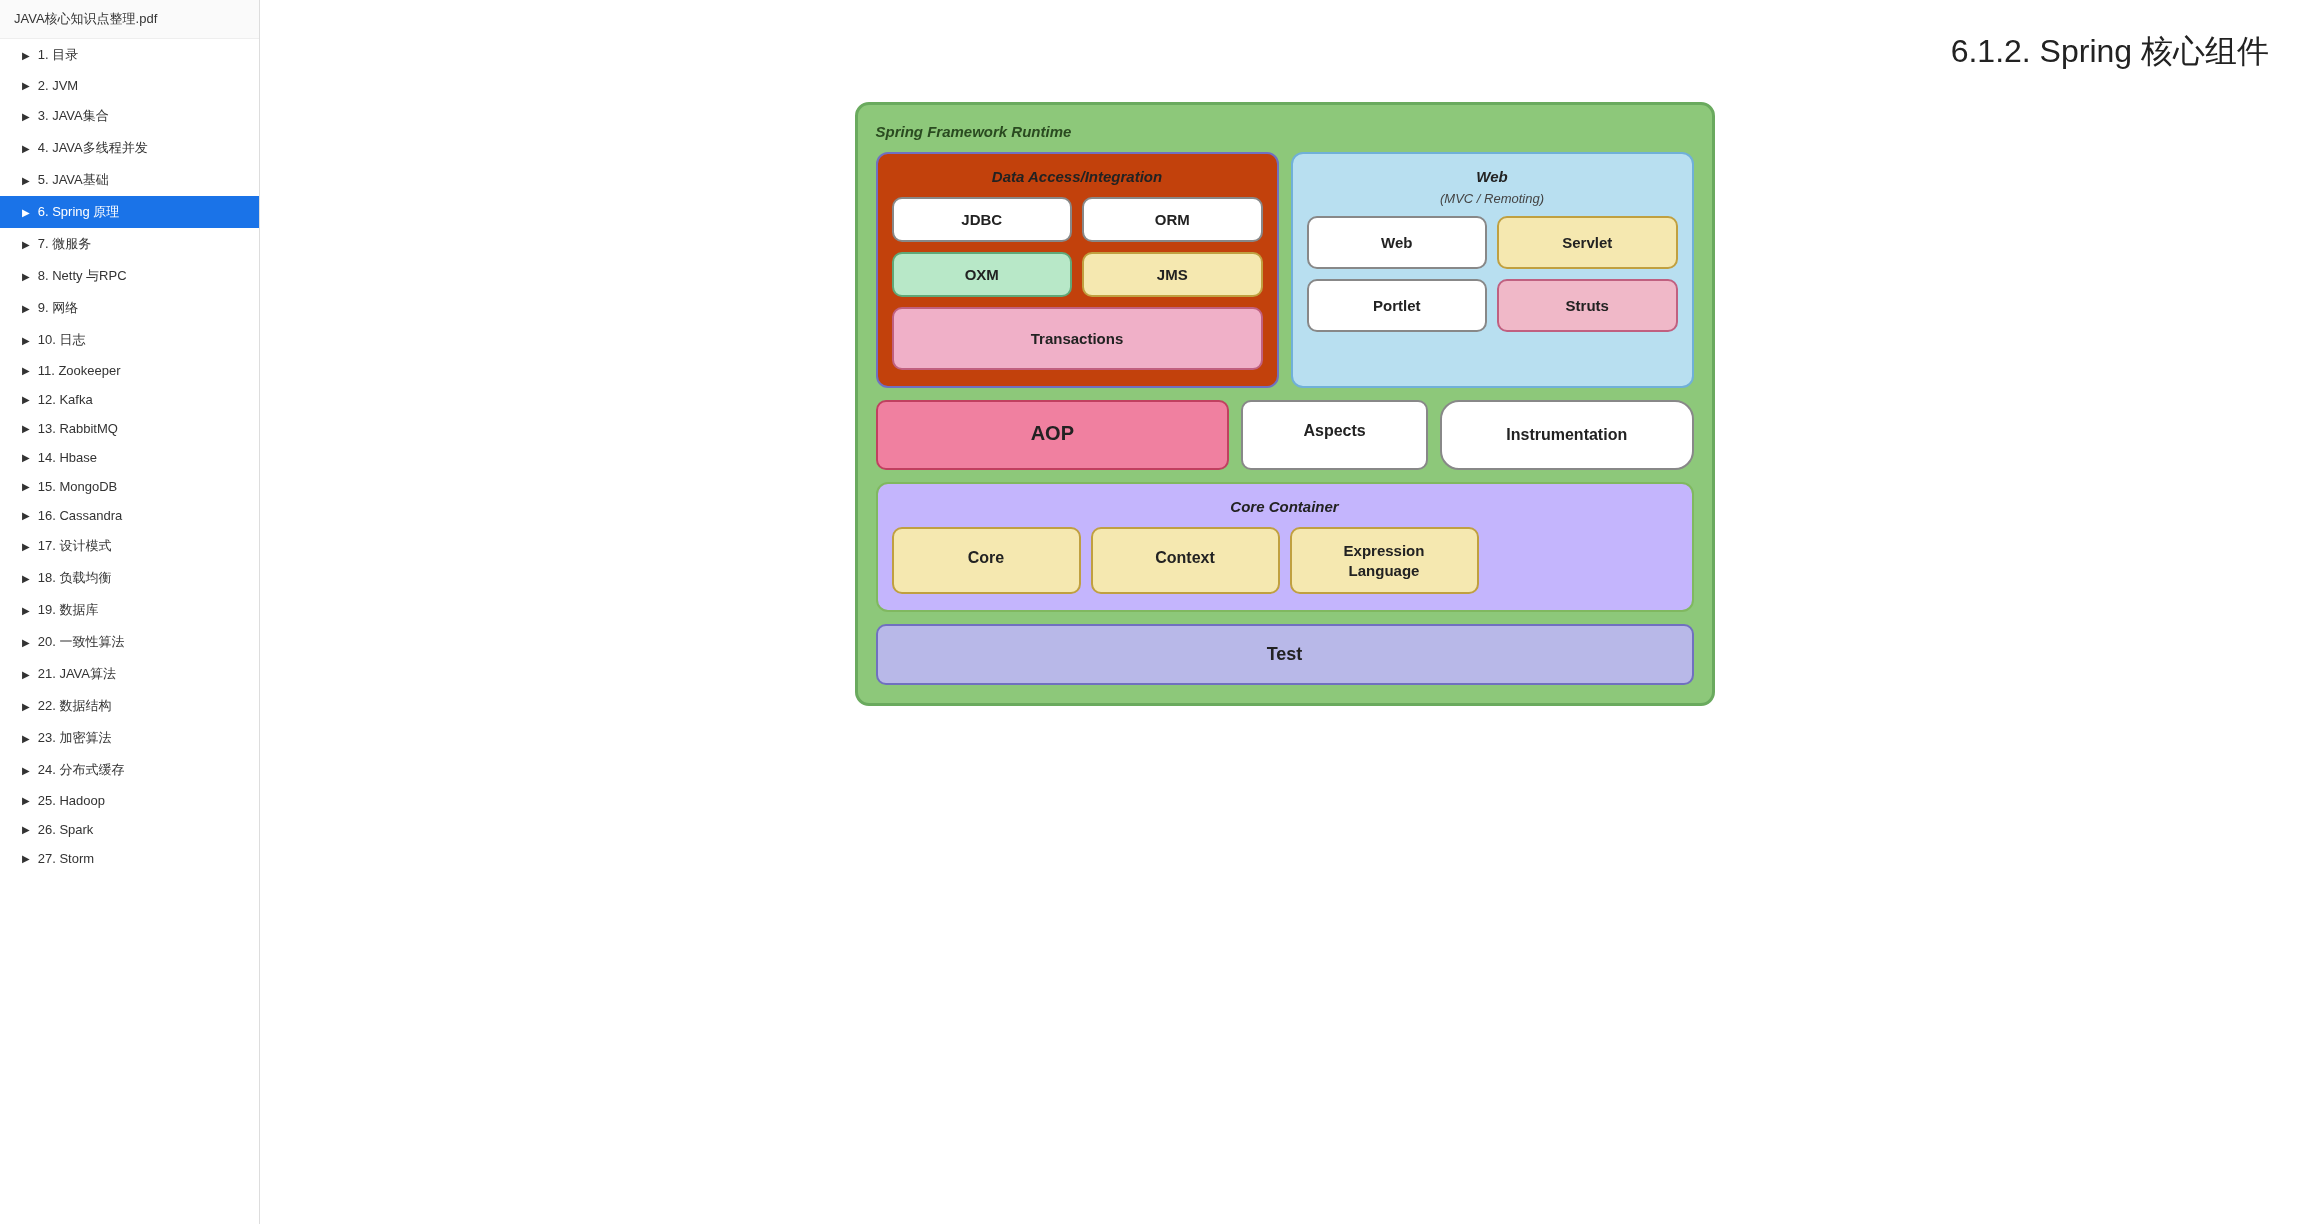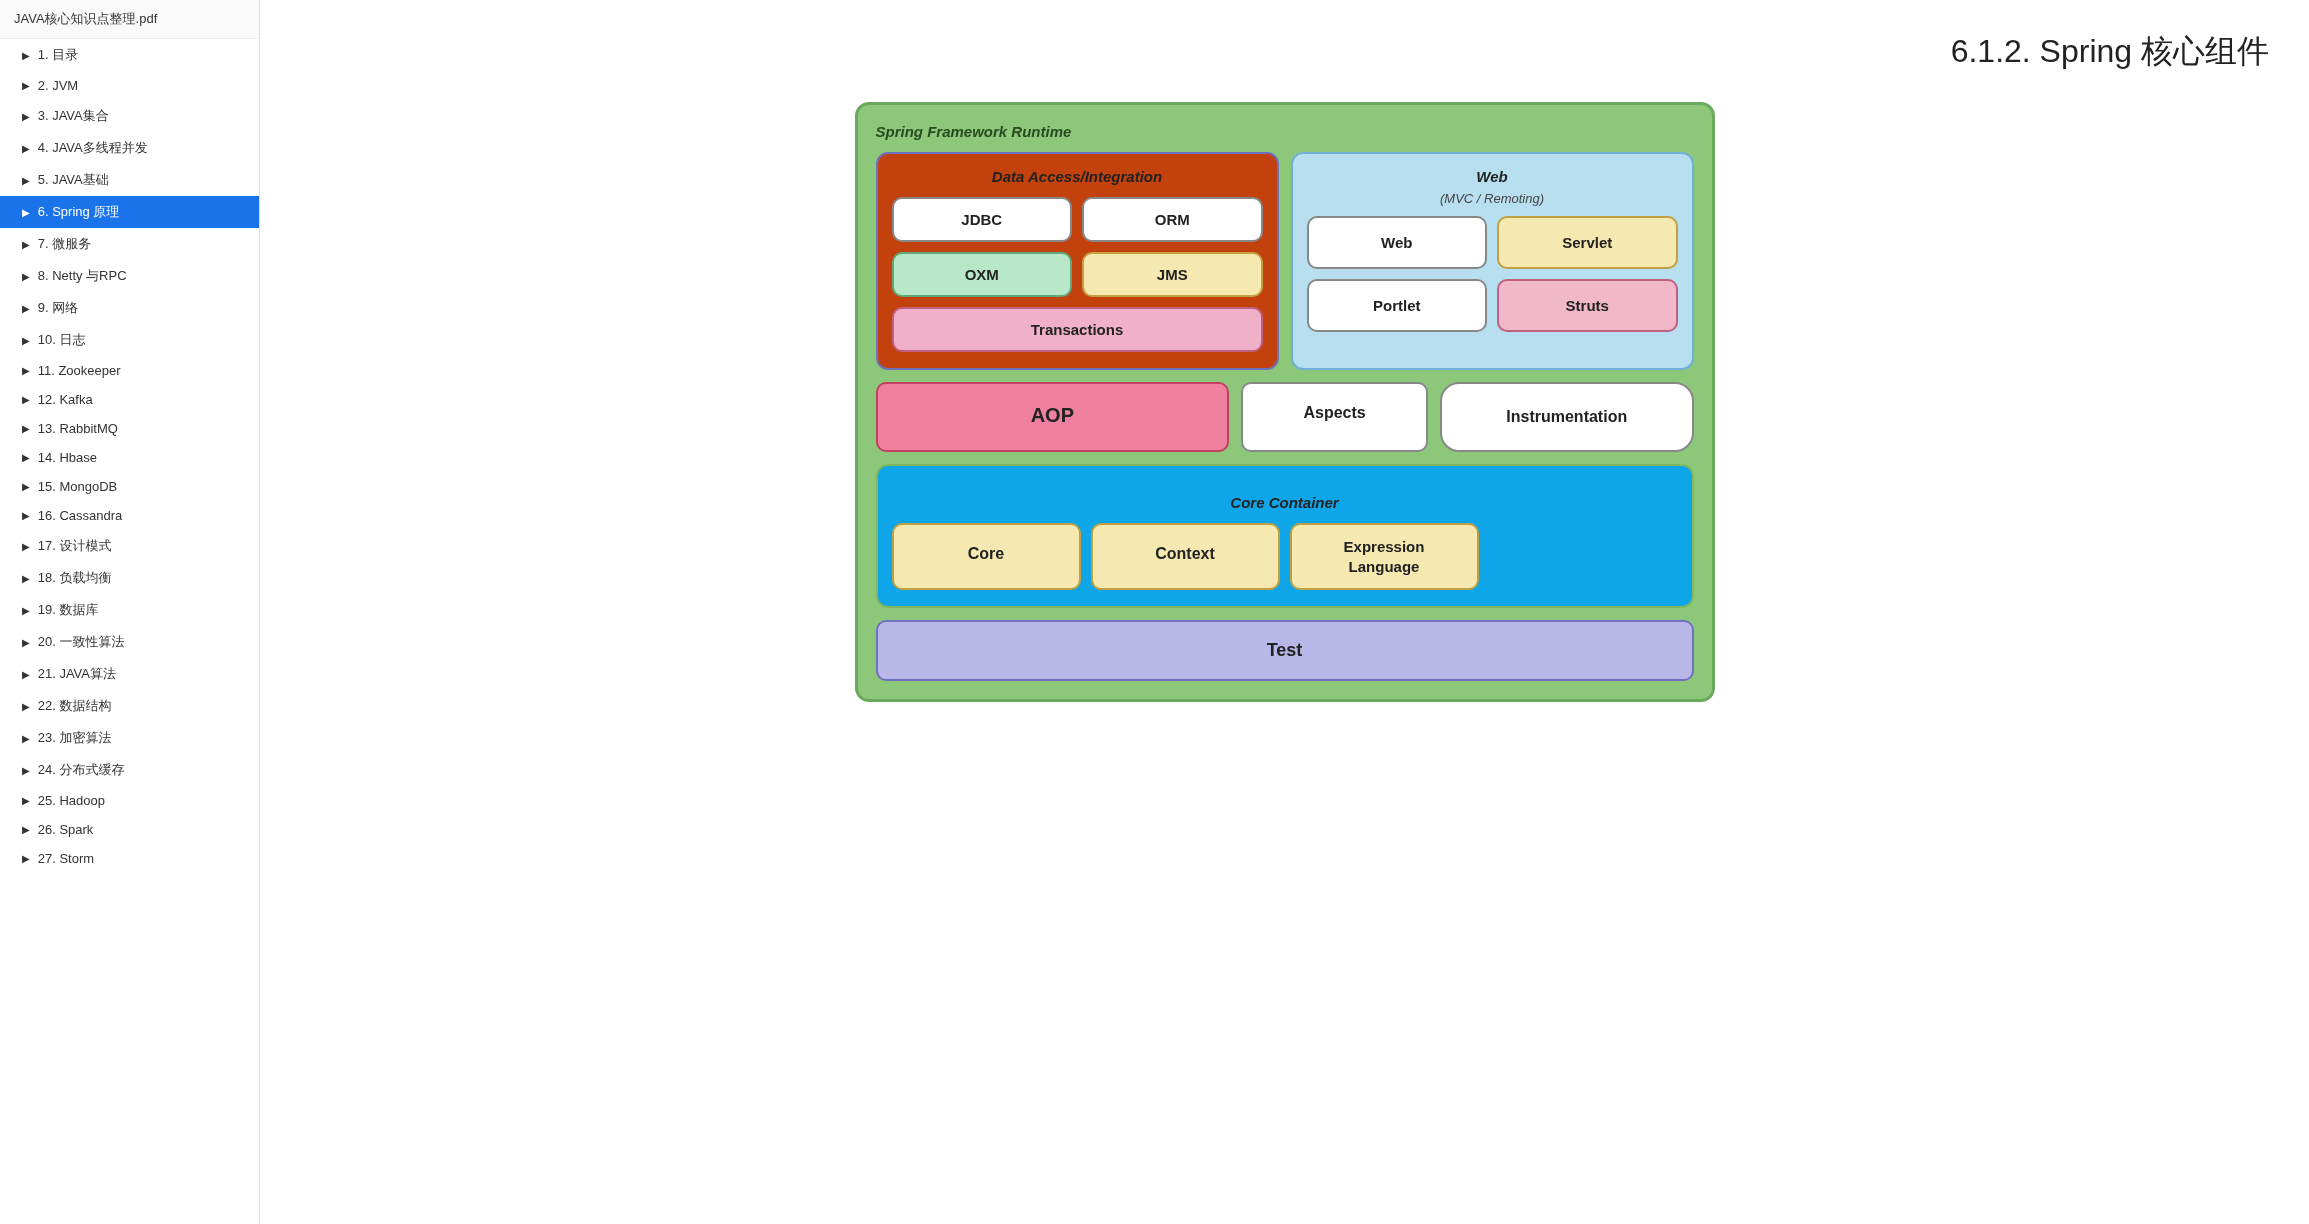--- a/index.html
+++ b/index.html
@@ -117,21 +117,21 @@
       font-size: 15px;
       color: #222;
     }
     .da-item.green-bg { background: #b8e8c8; border-color: #60a878; }
     .da-item.yellow-bg { background: #f5e8b0; border-color: #c0a040; }
     .transactions-item {
       background: #f0b0c8;
       border: 2px solid #c06080;
       border-radius: 10px;
       text-align: center;
-      padding: 12px 8px;
+      padding: 21px 8px;
       font-weight: bold;
       font-size: 15px;
       color: #222;
     }
 
     
     .web-box {
       flex: 1;
       background: #b8dff0;
       border: 2px solid #70b0d8;
@@ -200,24 +200,24 @@
       border-radius: 19px;
       text-align: center;
       padding: 24px 8px;
       font-weight: bold;
       font-size: 16px;
       color: #222;
     }
 
     
     .core-container {
-      background: #0ea5e9;
+      background: #c4b5fd;
       border: 2px solid #80b860;
       border-radius: 12px;
-      padding: 28px 14px 16px 14px;
+      padding: 14px 14px 16px 14px;
       margin-bottom: 12px;
     }
     .core-grid {
       display: grid;
       grid-template-columns: 1fr 1fr 1fr 1fr;
       gap: 10px;
       margin-top: 10px;
     }
     .core-item {
       background: #f5e8b0;

